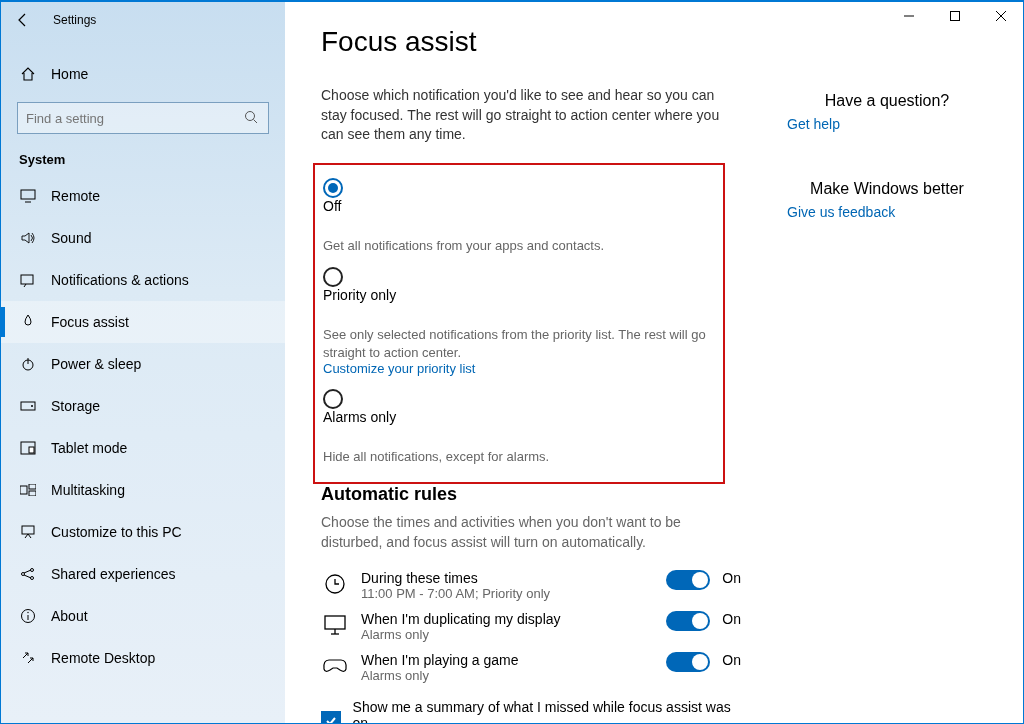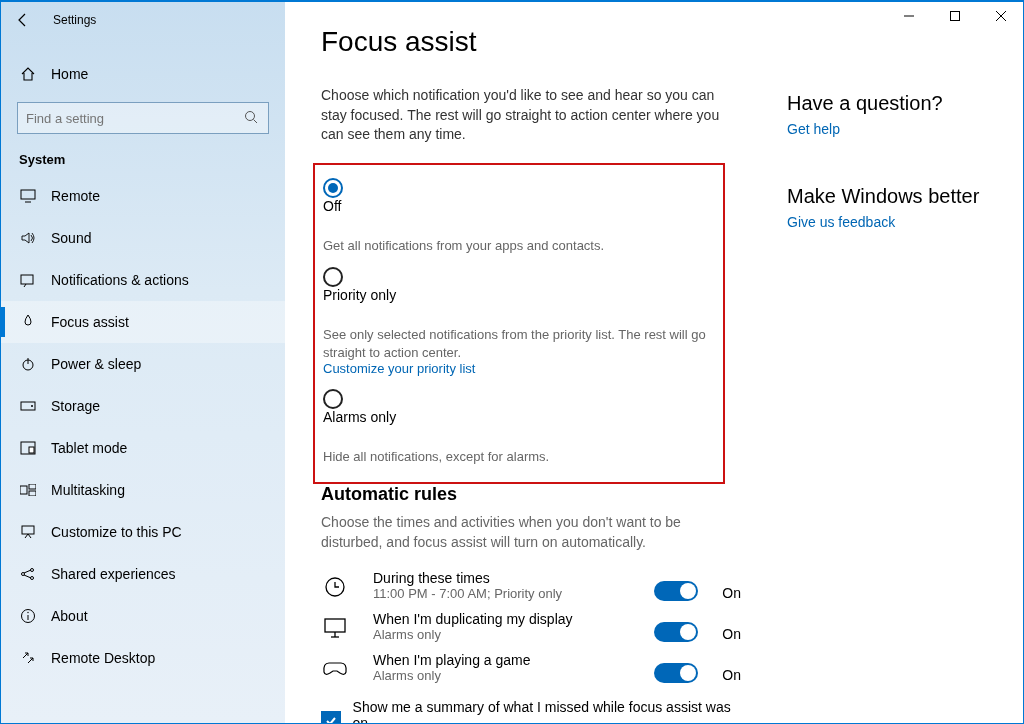--- a/index.html
+++ b/index.html
@@ -21,35 +21,35 @@
 .section-title { font-weight: 600; font-size: 13px; padding: 18px 18px 8px 18px; }
 .nav { flex:1; }
 .nav-item { display:flex; align-items:center; height: 42px; padding: 0 18px; cursor: default; position:relative; }
 .nav-item .icon { width: 18px; display:flex;align-items:center;justify-content:center; color:#333; }
 .nav-item .lbl { margin-left: 14px; font-size: 14px; color:#000; }
 .nav-item.active::before { content:""; position:absolute; left:0; top:6px; bottom:6px; width:4px; background:#0078d4; }
 .nav-item.active { background: rgba(255,255,255,0.35); }
 .content { flex:1; padding: 24px 36px 0 36px; overflow:auto; position:relative; }
 h1.page-title { font-weight: 400; font-size: 28px; margin-bottom: 28px; color:#000; }
 .right-col { position: absolute; right: 36px; top: 90px; width: 200px; }
-.right-col .q { font-size: 20px; color:#000; margin-bottom: 6px; }
+.right-col .q { font-size: 16px; color:#000; margin-bottom: 6px; text-align: center; }
 .right-col .lnk { color:#0066b4; font-size: 14px; cursor:default; }
 .right-col .block2 { margin-top: 48px; }
 .main-col { width: 420px; }
 .desc { font-size: 14px; color:#333; margin-bottom: 18px; line-height:1.4; }
 .highlight-box { border: 2px solid #c11; padding: 6px 8px 10px 8px; width: 412px; margin-left:-8px; }
 .radio-row { display:flex; padding: 6px 0; flex-direction: column; }
 .radio { width:20px; height:20px; border:2px solid #222; border-radius:50%; flex-shrink:0; margin-right:12px; margin-top:1px; display:flex;align-items:center;justify-content:center; }
 .radio.sel { border-color:#0067b8; }
 .radio.sel::after { content:""; width:10px; height:10px; border-radius:50%; background:#0067b8; }
 .radio-text .rt-title { font-size:14px; color:#000; }
 .radio-text .rt-desc { font-size:13px; color:#666; line-height:1.35;margin-top:23px; }
 .radio-text .rt-link { font-size:13px; color:#0066b4; }
 h2.subhead { font-weight:600; font-size:18px; margin-bottom:8px; }
-.rule { display:flex; align-items:flex-end; margin: 10px 0; gap: 12px; }
+.rule { display:flex; align-items:flex-start; margin: 10px 0; }
 .rule .ricon { width:28px; height:28px; margin-right:12px; display:flex;align-items:center;justify-content:center; }
 .rule .rtext { flex:1; }
 .rule .rtext .rtitle { font-size:14px; color:#000; }
 .rule .rtext .rsub { font-size:13px; color:#666; }
 .toggle { width:44px; height:20px; background:#0067b8; border-radius:10px; position:relative; margin: 0 12px; }
 .toggle::after { content:""; position:absolute; right:2px; top:2px; width:16px; height:16px; background:#fff; border-radius:50%; }
 .toggle-lbl { font-size:14px; color:#000; }
 .chkrow { display:flex; align-items:flex-end; margin-top:16px; margin-bottom:8px; }
 .chk { width:20px; height:20px; background:#0067b8; margin-right:12px; display:flex;align-items:center;justify-content:center; }
 .chk svg { stroke:#fff; }

